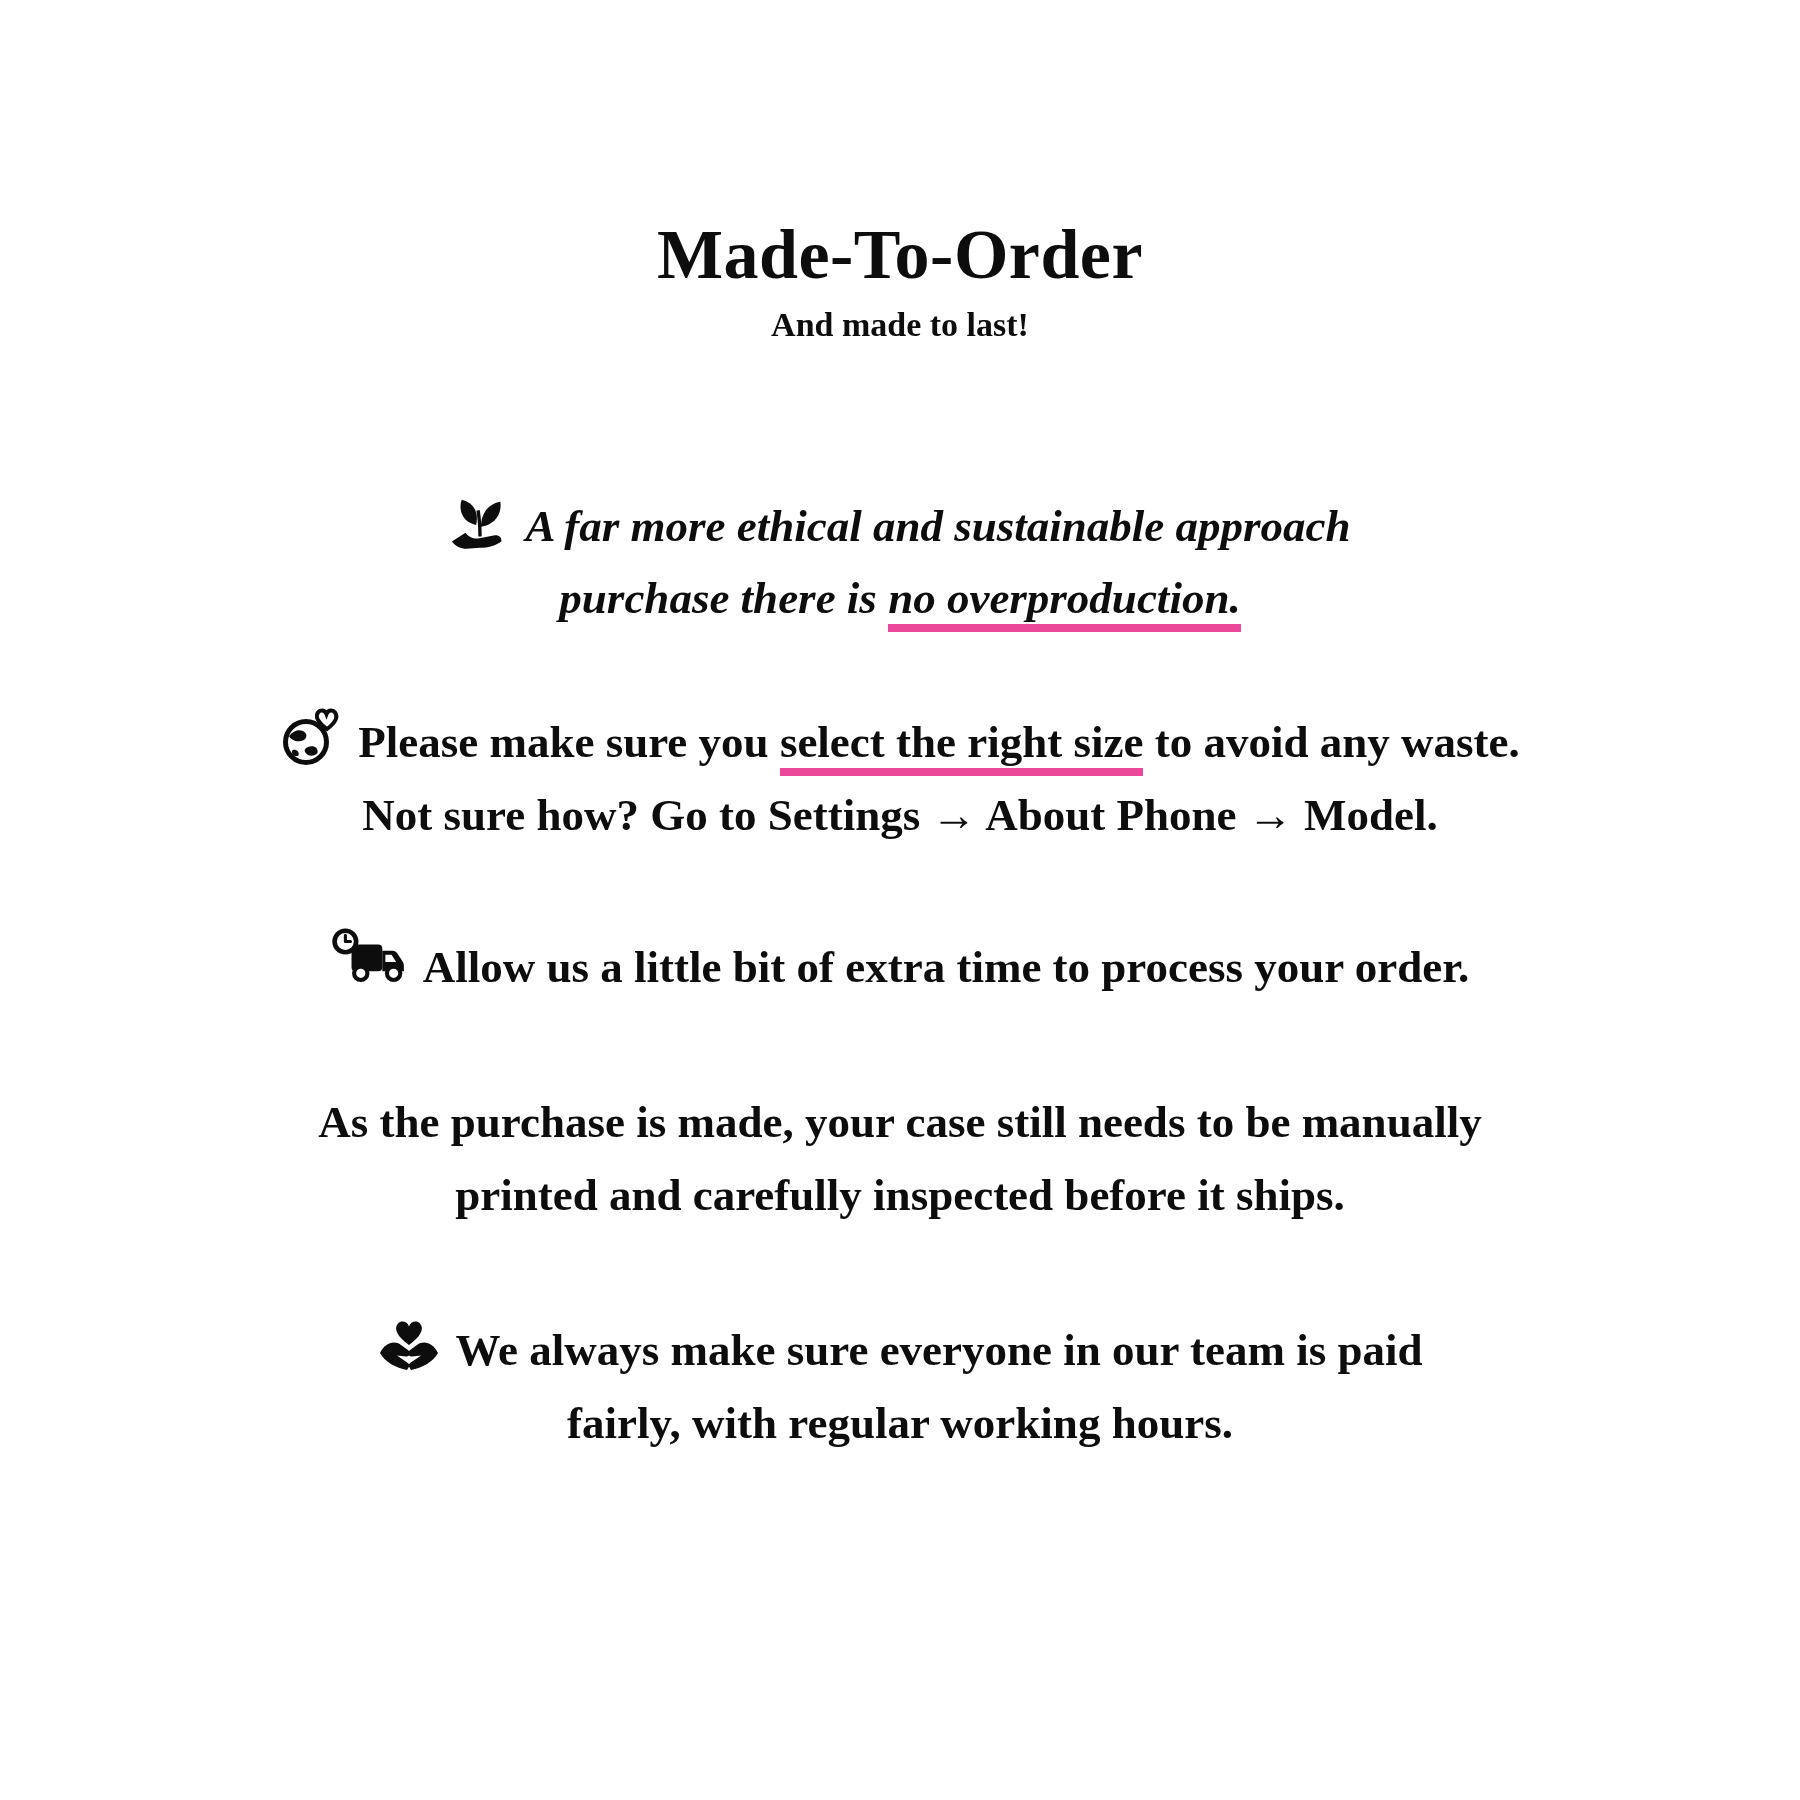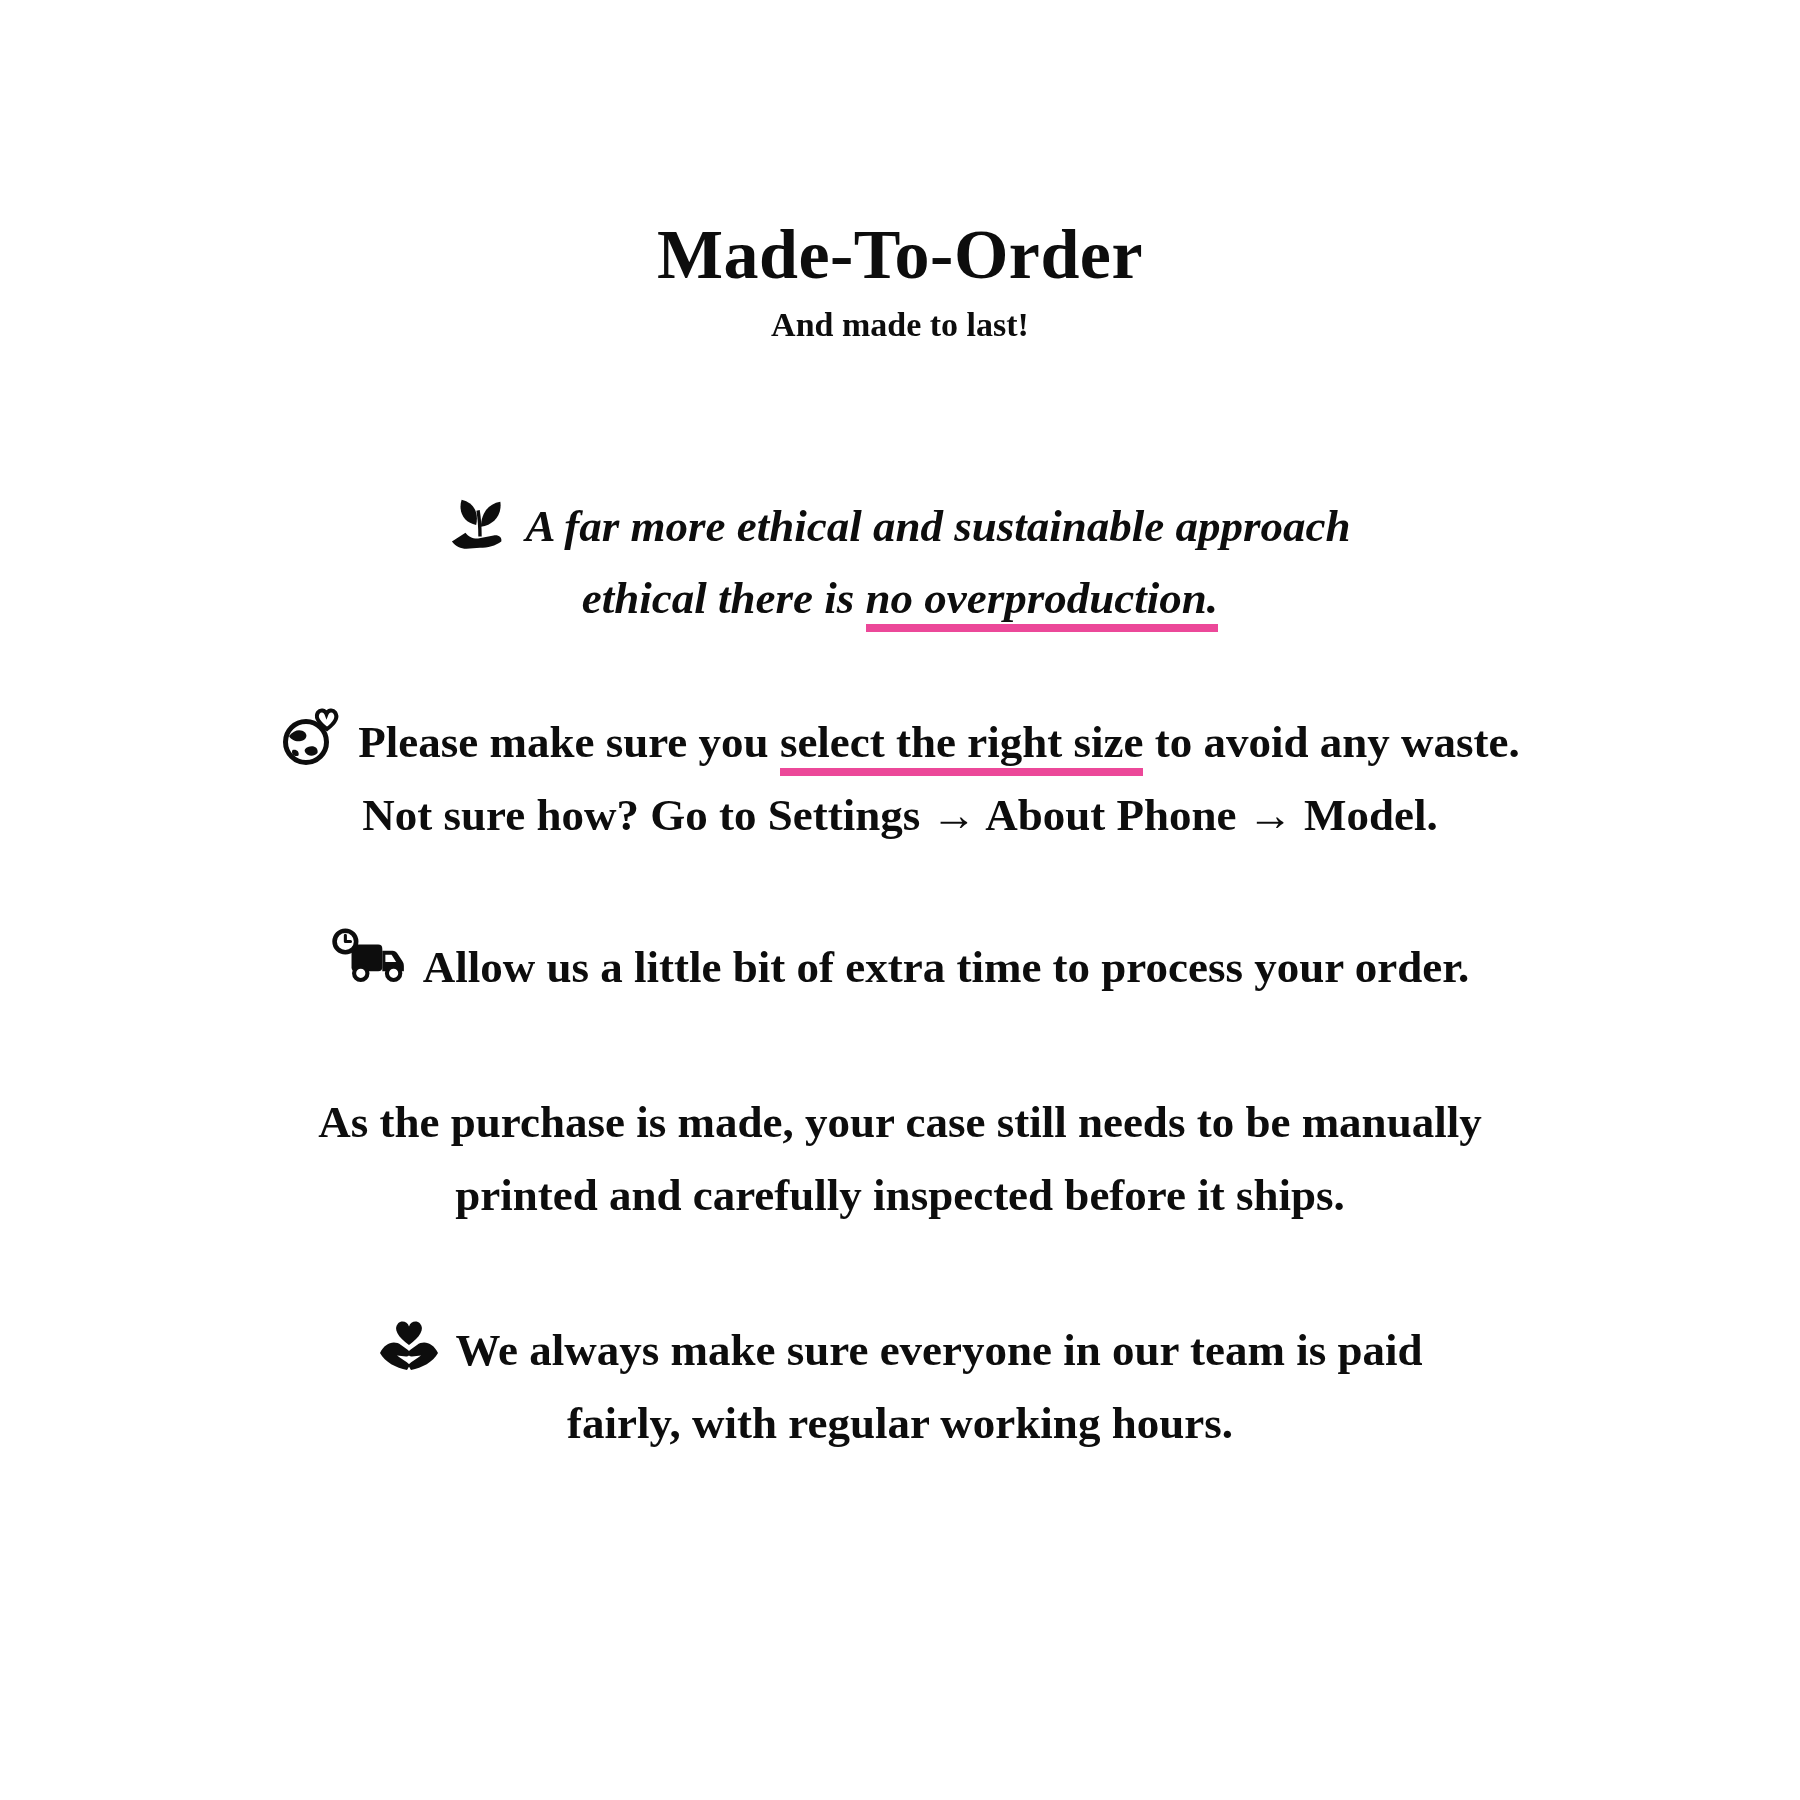--- a/index.html
+++ b/index.html
@@ -74,21 +74,21 @@
 
   <div class="para p1">
     <span class="icon">
       <svg width="62" height="62" viewBox="0 0 64 64" fill="#0d0d0d" xmlns="http://www.w3.org/2000/svg">
         <path d="M28 35 C16 33 9 22 13 9 C26 12 31 23 28 35 Z"></path>
         <path d="M33 37 C33 24 40 13 53 11 C55 25 46 35 33 37 Z"></path>
         <path d="M30 20 C31.5 29 32 38 32 47" stroke="#0d0d0d" stroke-width="3.5" fill="none"></path>
         <path d="M3 52 L17 43 C20 47 25 49.5 30 49 L46 46 C51 45 55 48 54 52 C48 56.5 40 58.5 32 58.5 L18 59.5 C12 59.5 7 57 3 52 Z"></path>
       </svg>
     </span><span>A far more ethical and sustainable approach</span><br>
-    <span>ethical there is </span><span class="u">no overproduction.</span>
+    <span>purchase there is </span><span class="u">no overproduction.</span>
   </div>
 
   <div class="para p2">
     <span class="icon">
       <svg width="64" height="64" viewBox="0 0 64 64" xmlns="http://www.w3.org/2000/svg">
         <circle cx="26" cy="37" r="20.5" fill="#ffffff" stroke="#0d0d0d" stroke-width="5"></circle>
         <path d="M9 31 C14 24.5 21 23.5 25 27.5 C28 30.5 26 35 21 36 C16 37 11 35 9 31 Z" fill="#0d0d0d"></path>
         <path d="M28 42 C34 40 38.5 43 37.5 48 C33.5 52.5 27 51 25 47 C24 45 25 43 28 42 Z" fill="#0d0d0d"></path>
         <path d="M12.5 45 C16.5 44 19.5 46.5 18.5 50.5 C14.5 52.5 10.5 49 12.5 45 Z" fill="#0d0d0d"></path>
         <path d="M47 24 C39 18 34.8 12 38 7.5 C40.2 4.4 45 5 46.5 9 C48 5 52.8 4.4 55 7.5 C58.2 12 55 18 47 24 Z" fill="#ffffff" stroke="#0d0d0d" stroke-width="4"></path>

